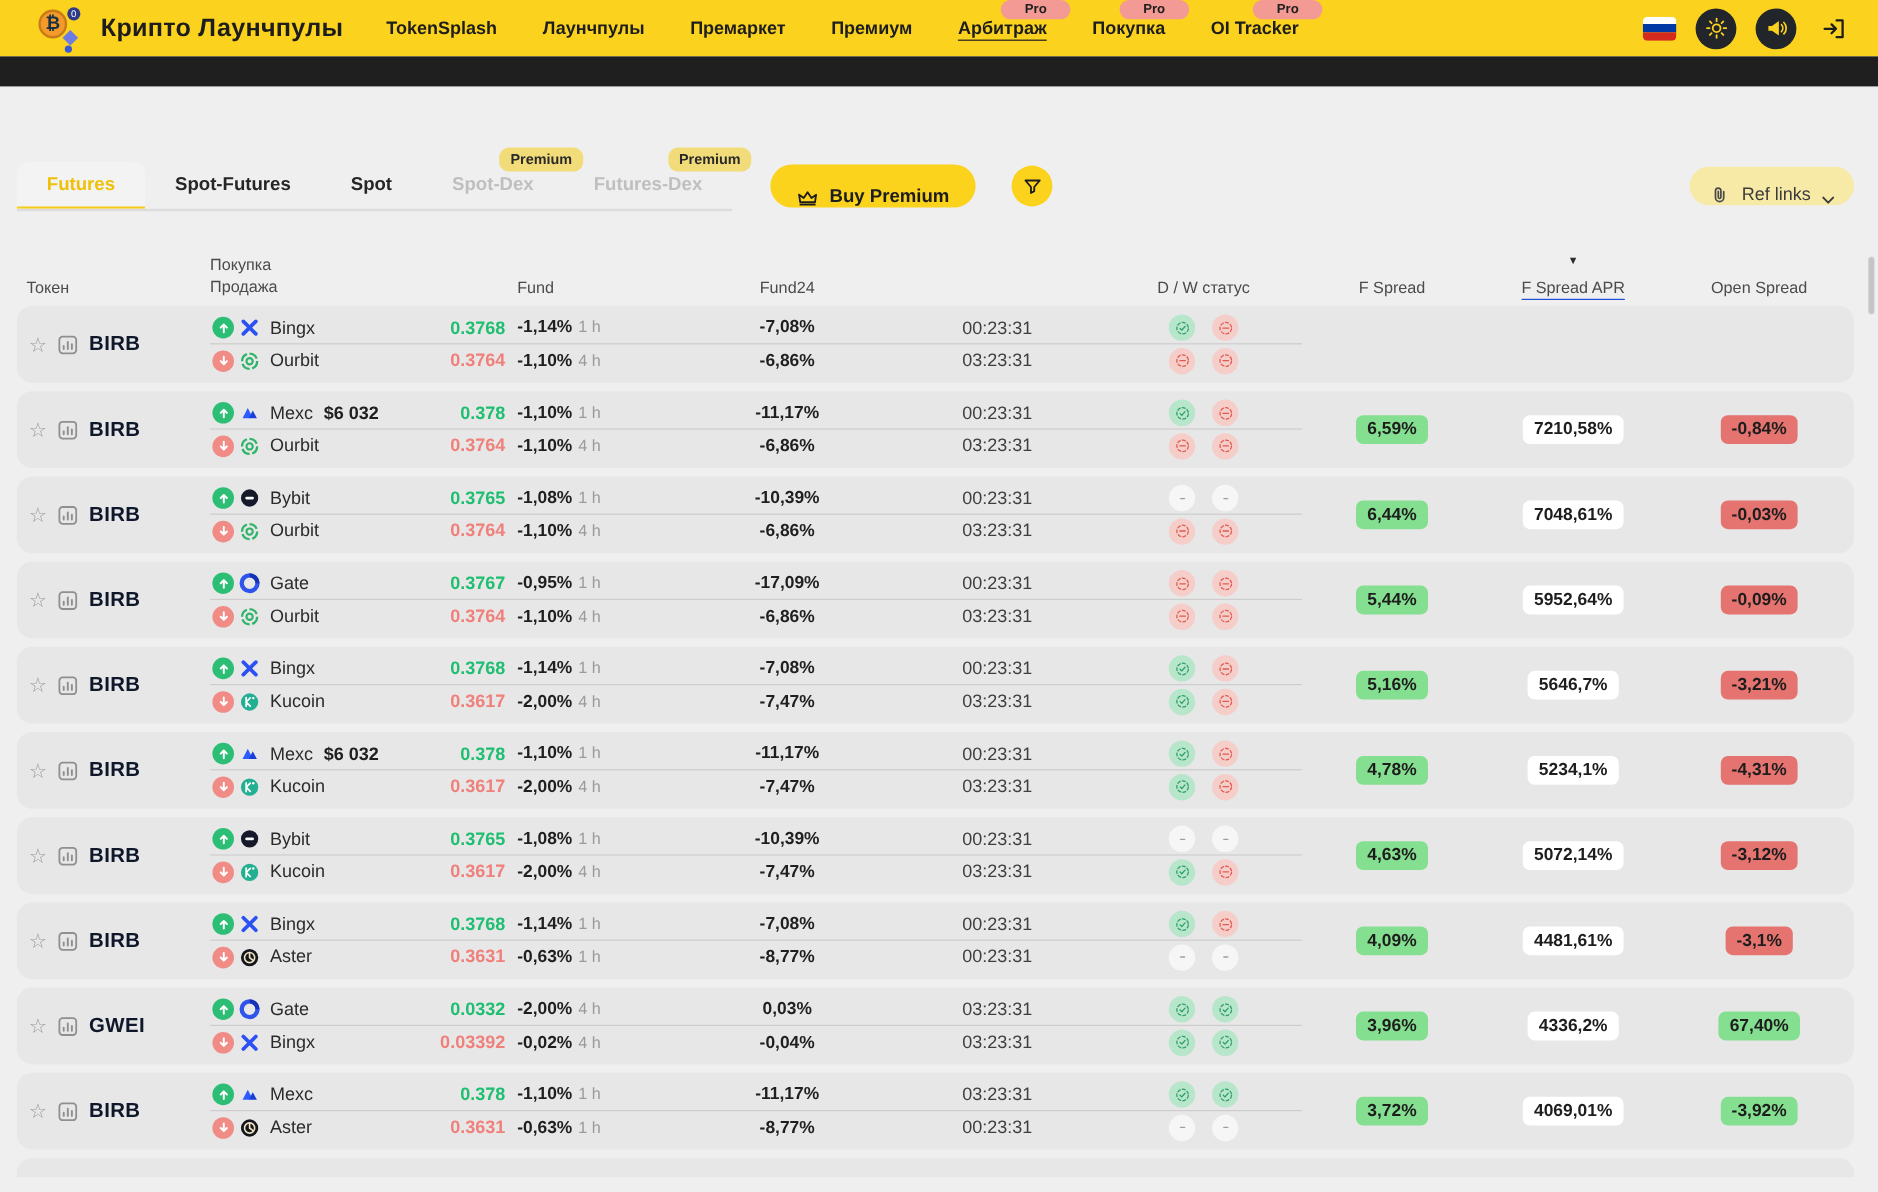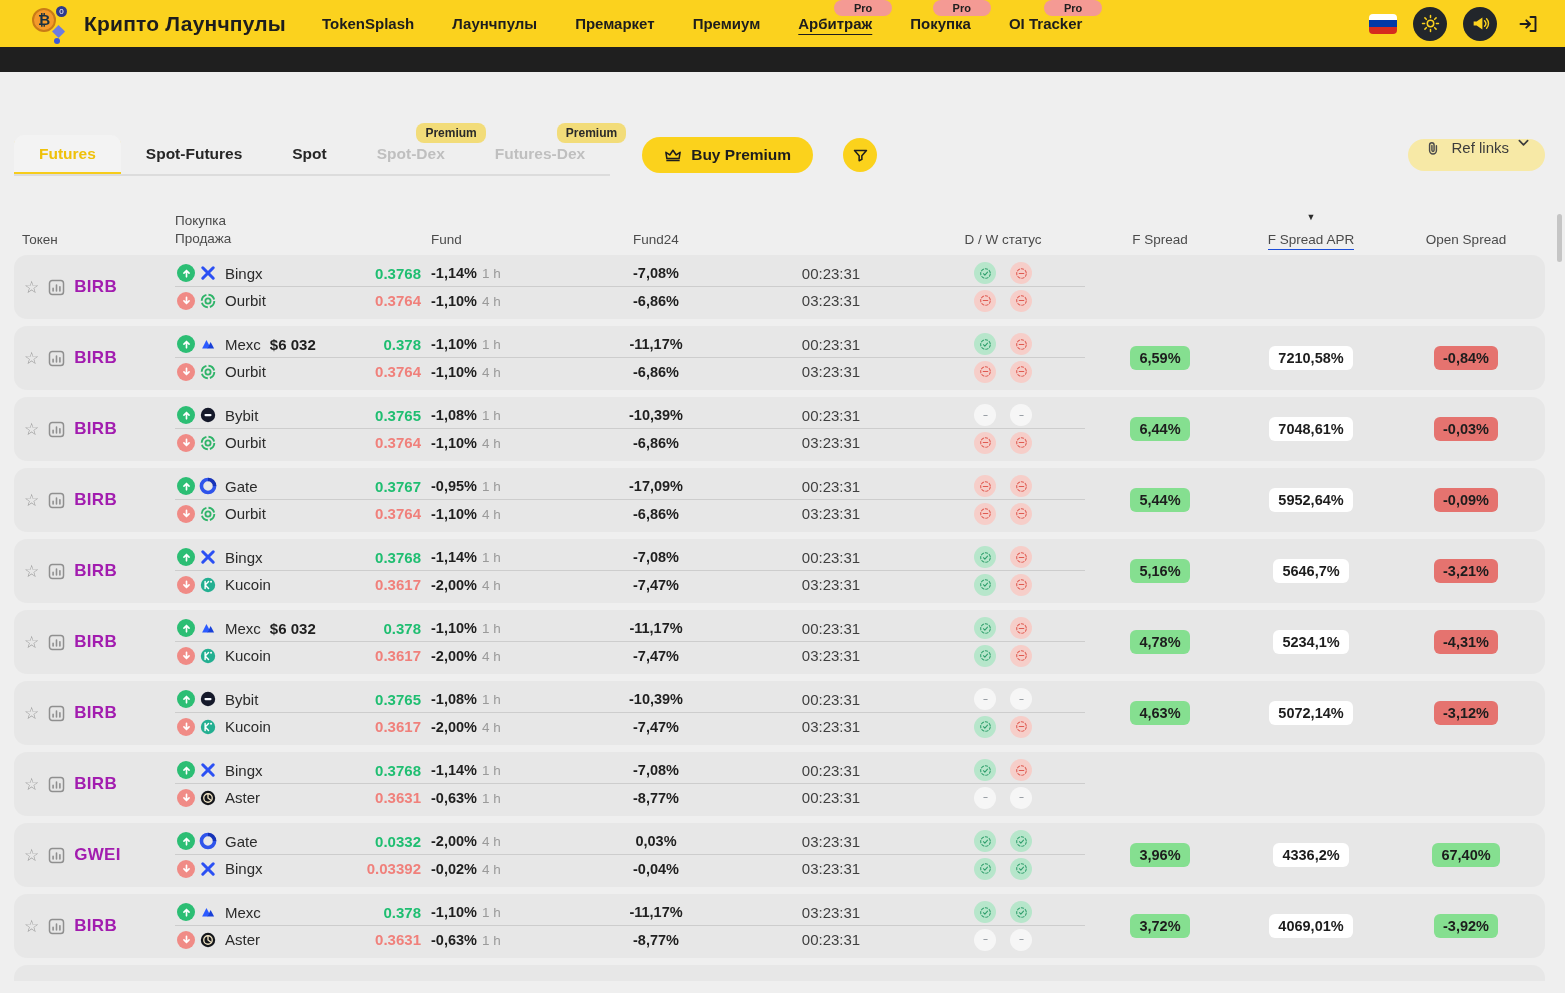--- a/index.html
+++ b/index.html
@@ -38,28 +38,28 @@
   .toolbar { display:flex; align-items:center; margin:62px 20px 0 14px; height:42px; }
   .tabs { display:flex; align-items:flex-end; border-bottom:2px solid #DCDCDC; height:42px; }
   .tab { position:relative; padding:10px 25px 11px; font-size:15.5px; font-weight:bold; color:#262626;
     cursor:pointer; white-space:nowrap; }
   .tab.active { color:#EFC10A; background:#F3F3F3; border-radius:10px 10px 0 0;
     box-shadow:inset 0 -2px 0 #F6CC1B; }
   .tab.premium-locked { color:#BFBFBF; }
   .premium-badge { position:absolute; top:-12px; right:-16px; background:#F2DC79; color:#2a2a2a;
     font-size:12px; font-weight:bold; padding:3px 9px; border-radius:8px; }
   .buy-premium { margin-left:32px; height:36px; border-radius:18px; background:#FBD21C; border:none;
-    display:flex; align-items:center; gap:9px; padding:0 22px; font-size:15.5px; font-weight:bold;
+    display:flex; align-items:flex-end; gap:9px; padding:0 22px; font-size:15.5px; font-weight:bold;
     color:#1d1d1d; cursor:pointer; font-family:inherit; }
   .buy-premium svg { width:18px; height:15px; }
   .filter-btn { margin-left:30px; width:34px; height:34px; border-radius:50%; background:#FBD21C;
     border:none; display:flex; align-items:center; justify-content:center; cursor:pointer; }
   .filter-btn svg { width:17px; height:17px; }
   .ref-links { margin-left:auto; height:32px; border-radius:16px; background:#F7E9A6; border:none;
-    display:flex; align-items:flex-start; gap:9px; padding:0 16px; font-size:15px; color:#3c3c3c;
+    display:flex; align-items:flex-end; gap:9px; padding:0 16px; font-size:15px; color:#3c3c3c;
     cursor:pointer; font-family:inherit; }
   .ref-links svg.clip { width:18px; height:18px; }
   .ref-links svg.chev { width:11px; height:8px; }
 
   
   .outer-grid { display:grid; grid-template-columns:161px 910px 460px; align-items:center; }
   .line-grid { display:grid; grid-template-columns:24px 26px 110px 86px 150px 170px 180px 164px; align-items:center; }
   .spread-grid { display:grid; grid-template-columns:150px 152px 158px; align-items:center; justify-items:center; }
 
   .table-head { margin:36px 20px 0 14px; color:#4b4b4b; font-size:13.5px; align-items:end; }
@@ -74,21 +74,21 @@
   .hd-sort .lbl { border-bottom:1px solid #1d4ed8; padding-bottom:2px; cursor:pointer; }
   .hd-click { cursor:pointer; }
 
   .rows { margin-top:6px; }
   .row-card { height:64px; background:#E7E7E7; border-radius:13px; margin:0 20px 7px 14px; }
   .row-card.partial { height:16px; border-radius:13px 13px 0 0; margin-bottom:0; }
 
   .token-cell { display:flex; align-items:center; gap:9px; padding-left:10px; }
   .star { color:#9a9a9a; font-size:17px; cursor:pointer; line-height:1; }
   .chart-ico { width:17px; height:17px; cursor:pointer; display:flex; }
-  .token-name { font-size:17px; font-weight:bold; color:#a21caf; letter-spacing:.3px; }
+  .token-name { font-size:17px; font-weight:bold; color:#0f172a; letter-spacing:.3px; }
 
   .pair-cell { display:flex; flex-direction:column; justify-content:center; height:100%; }
   .pair-line { height:27px; }
   .pair-line.buy { border-bottom:1px solid #CDCDCD; }
   .dir { width:18px; height:18px; border-radius:50%; display:flex; align-items:center; justify-content:center; margin-left:2px; }
   .dir svg { width:11px; height:11px; }
   .dir.up { background:#2CBE74; }
   .dir.down { background:#F08B86; }
   .ex-logo { width:18px; height:18px; display:flex; }
   .ex-logo svg { width:18px; height:18px; }
@@ -920,20 +920,25 @@
               </svg>
             </span>
           <span class="st st-none">
               <svg viewBox="0 0 20 20">
                 <path d="M7.5 10h5" stroke="currentColor" stroke-width="1.8" stroke-linecap="round"></path>
               </svg>
             </span>
         </span>
       </div>
     </div>
+    <div class="spread-grid">
+      <span class="pill green">4,09%</span>
+      <span class="pill white">4481,61%</span>
+      <span class="pill os red">-3,1%</span>
+    </div>
   </div>
 
   <div class="row-card outer-grid">
     <div class="token-cell">
       <span class="star">☆</span>
       <span class="chart-ico">
         <svg viewBox="0 0 16 16">
             <rect x="1.4" y="1.4" width="13.2" height="13.2" rx="2.6" fill="none" stroke="#8f8f8f" stroke-width="1.4"></rect>
             <path d="M4.8 11.2V8.8M8 11.2V5.6M11.2 11.2V7.4" stroke="#8f8f8f" stroke-width="1.5" stroke-linecap="round"></path>
           </svg>

